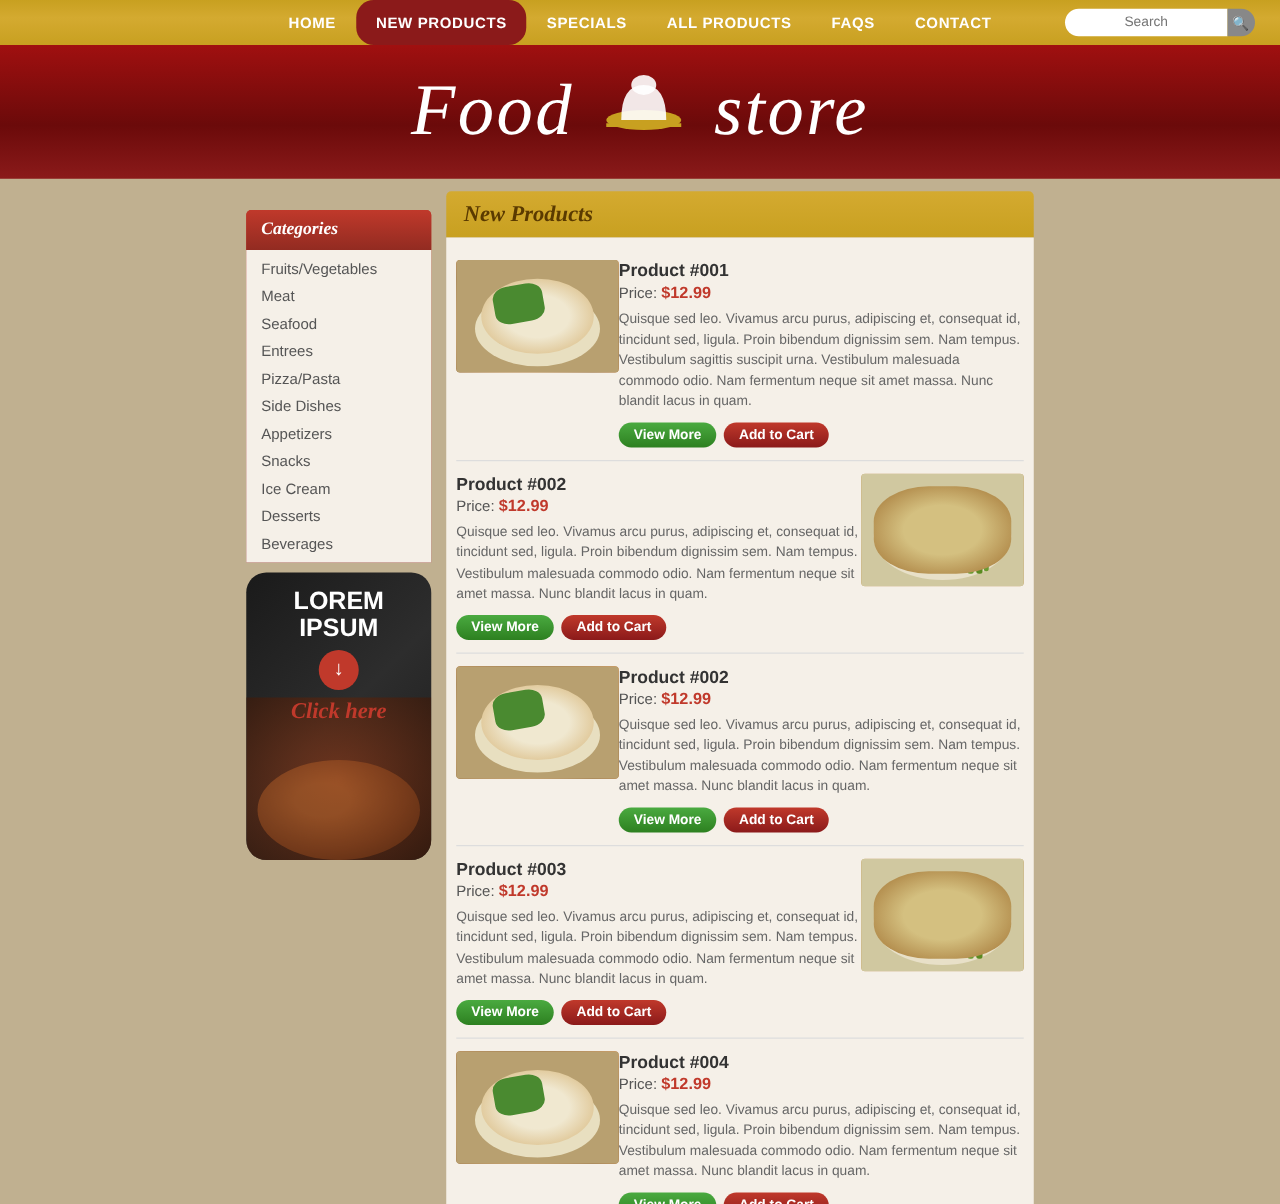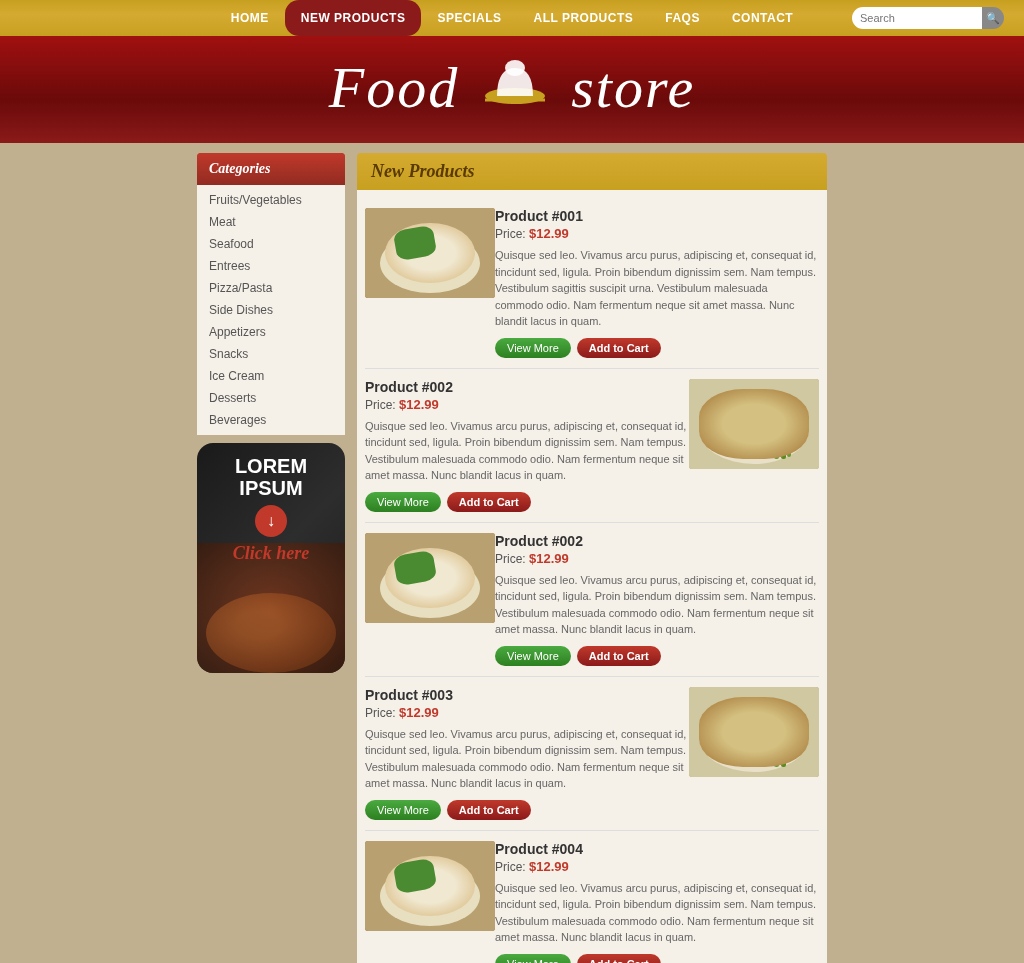--- a/index.html
+++ b/index.html
@@ -40,20 +40,21 @@
     }
     .search-box input {
       width: 130px;
       height: 22px;
       border: none;
       border-radius: 11px 0 0 11px;
       padding: 0 8px;
       font-size: 11px;
       outline: none;
       background: #fff;
+      text-align: center;
     }
     .search-box button {
       background: #888;
       border: none;
       height: 22px;
       width: 22px;
       border-radius: 0 11px 11px 0;
       cursor: pointer;
       color: #fff;
       font-size: 11px;
@@ -96,20 +97,21 @@
     }
 
     
     .sidebar {
       width: 148px;
       flex-shrink: 0;
     }
     .sidebar-categories {
       background: linear-gradient(180deg, #c0392b 0%, #8b1a1a 100%);
       border-radius: 4px 4px 0 0;
+      margin-top: 15px;
     }
     .sidebar-title {
       background: linear-gradient(180deg, #c0392b 0%, #922b21 100%);
       padding: 8px 12px;
       border-radius: 4px 4px 0 0;
       font-style: italic;
       font-weight: bold;
       color: #fff;
       font-size: 14px;
       font-family: Georgia, serif;
@@ -290,21 +292,21 @@
     }
     .product-btns { display: flex; gap: 6px; }
     .btn-view {
       background: linear-gradient(180deg, #4aaa40 0%, #2d8020 100%);
       color: #fff;
       border: none;
       border-radius: 12px;
       padding: 4px 12px;
       font-size: 11px;
       cursor: pointer;
-      font-weight: normal;
+      font-weight: bold;
     }
     .btn-cart {
       background: linear-gradient(180deg, #c0392b 0%, #8b1a1a 100%);
       color: #fff;
       border: none;
       border-radius: 12px;
       padding: 4px 12px;
       font-size: 11px;
       cursor: pointer;
       font-weight: bold;

